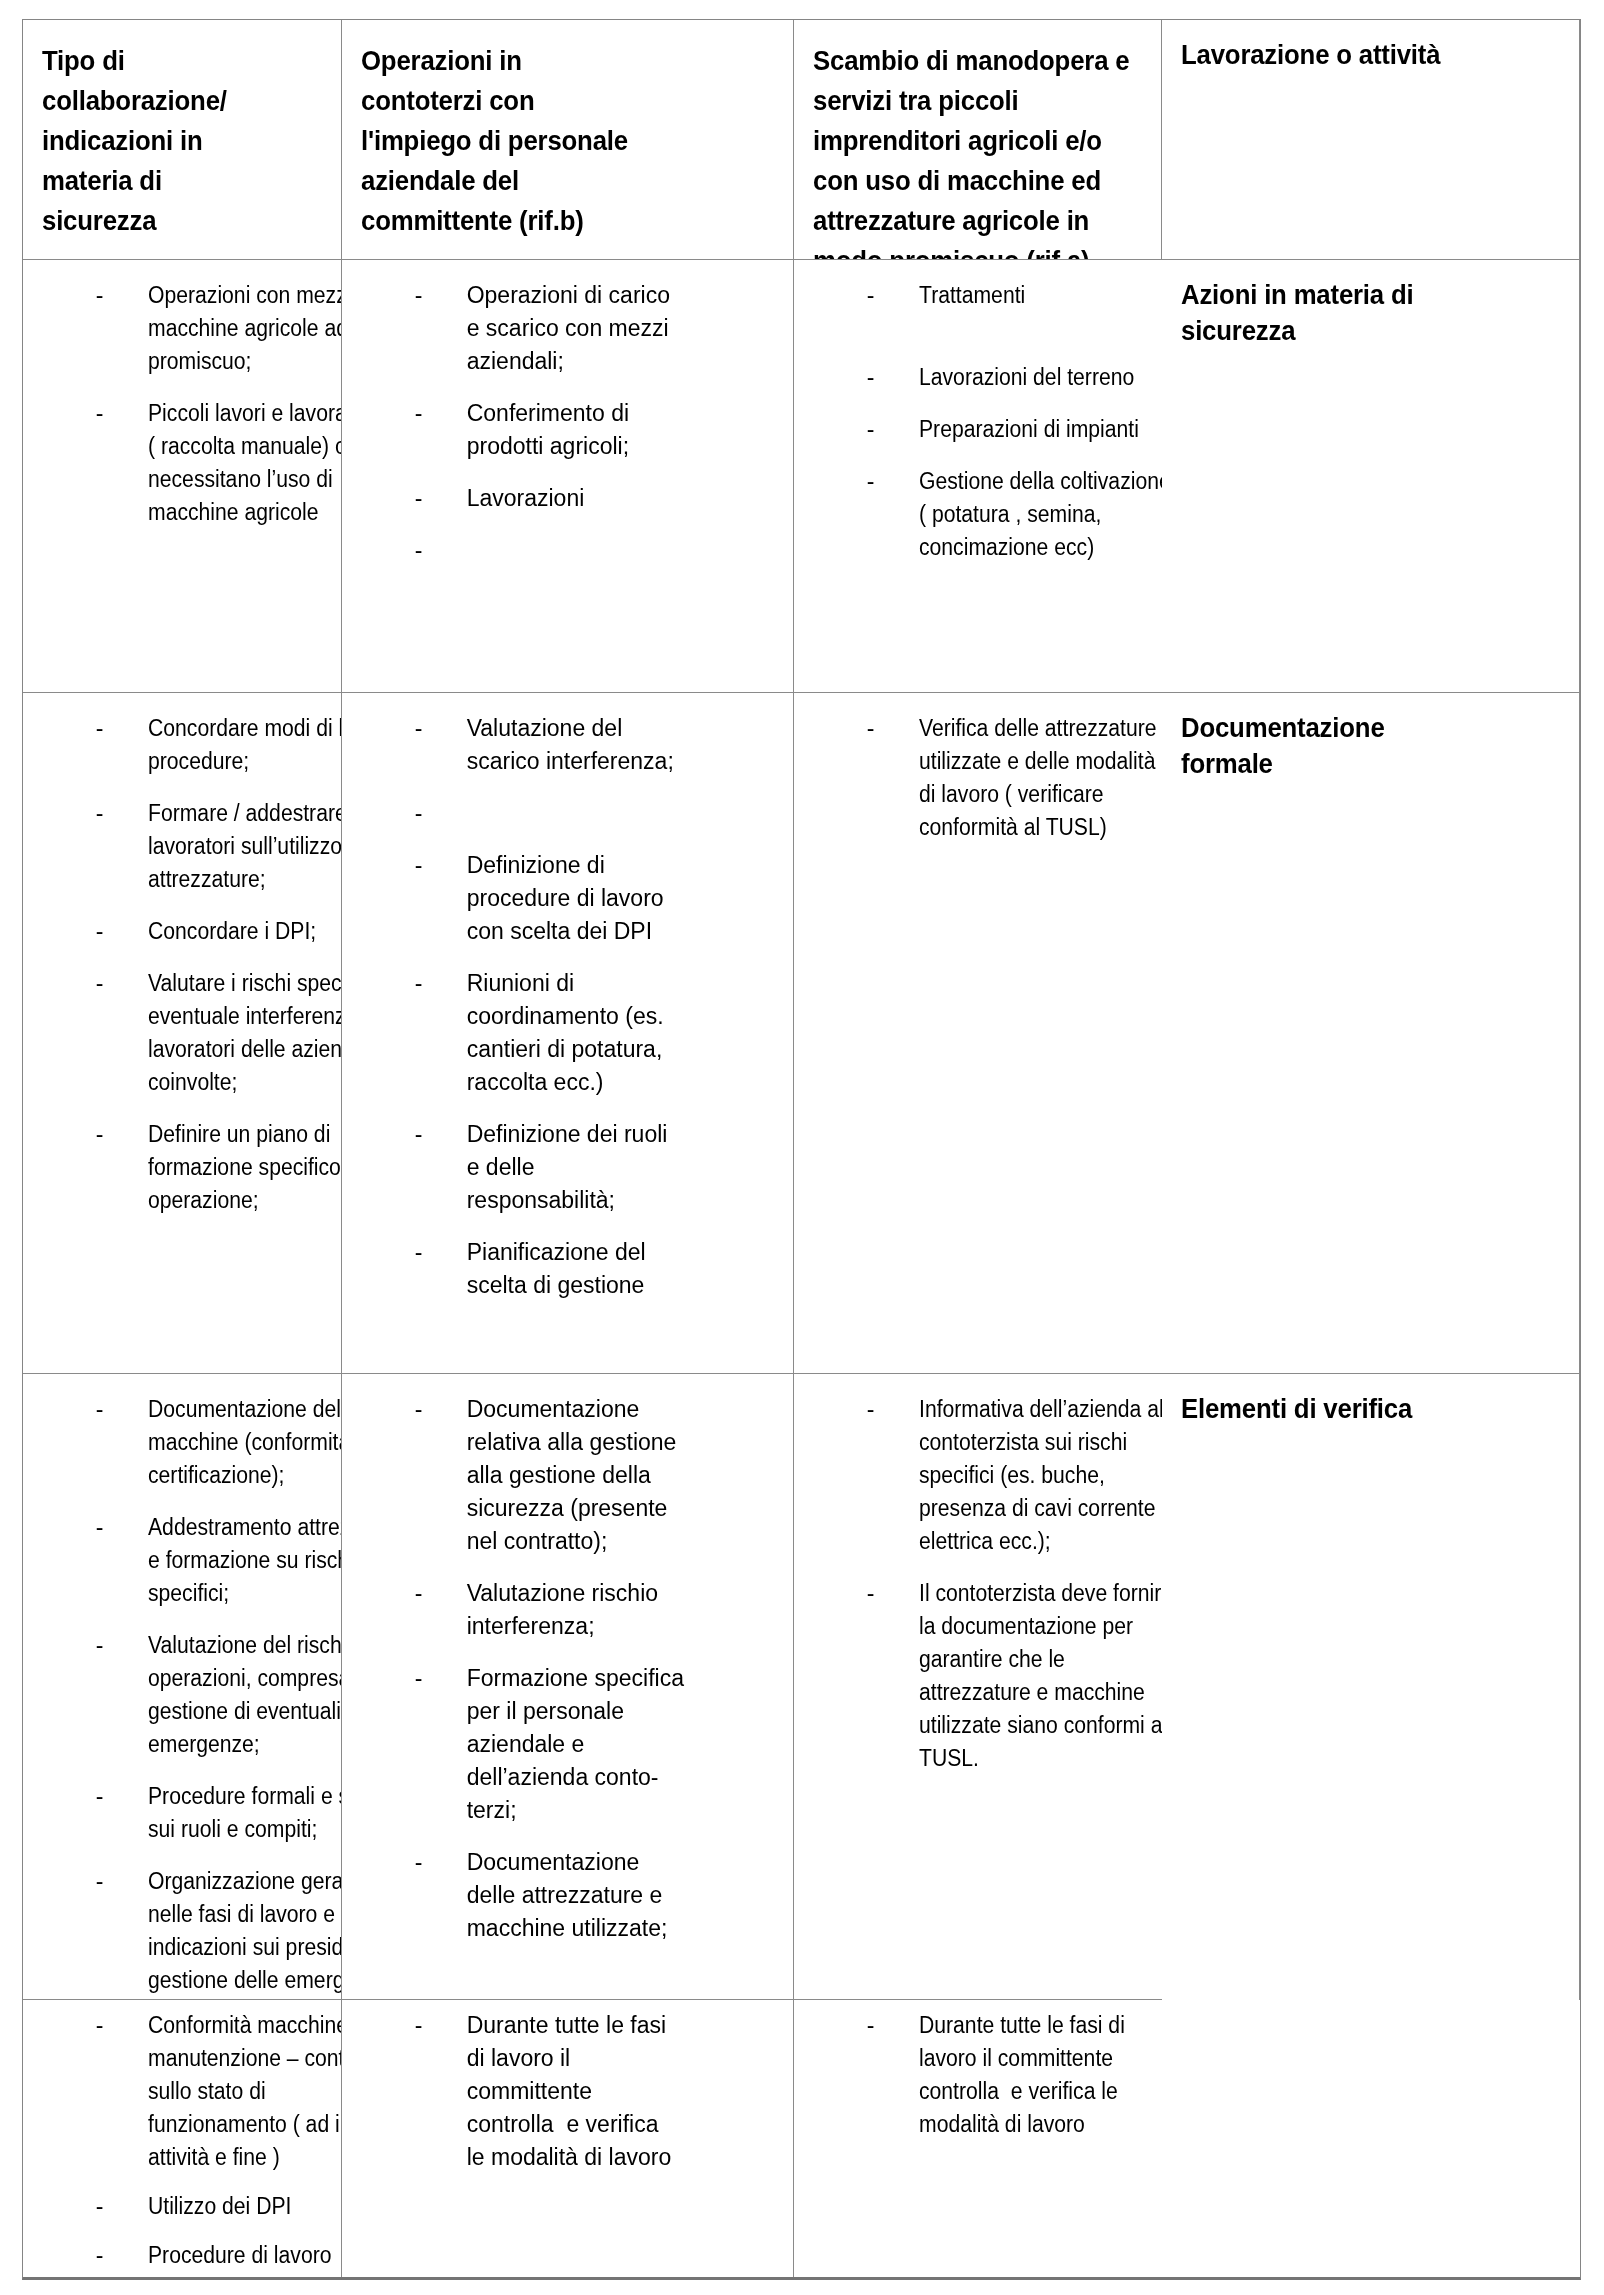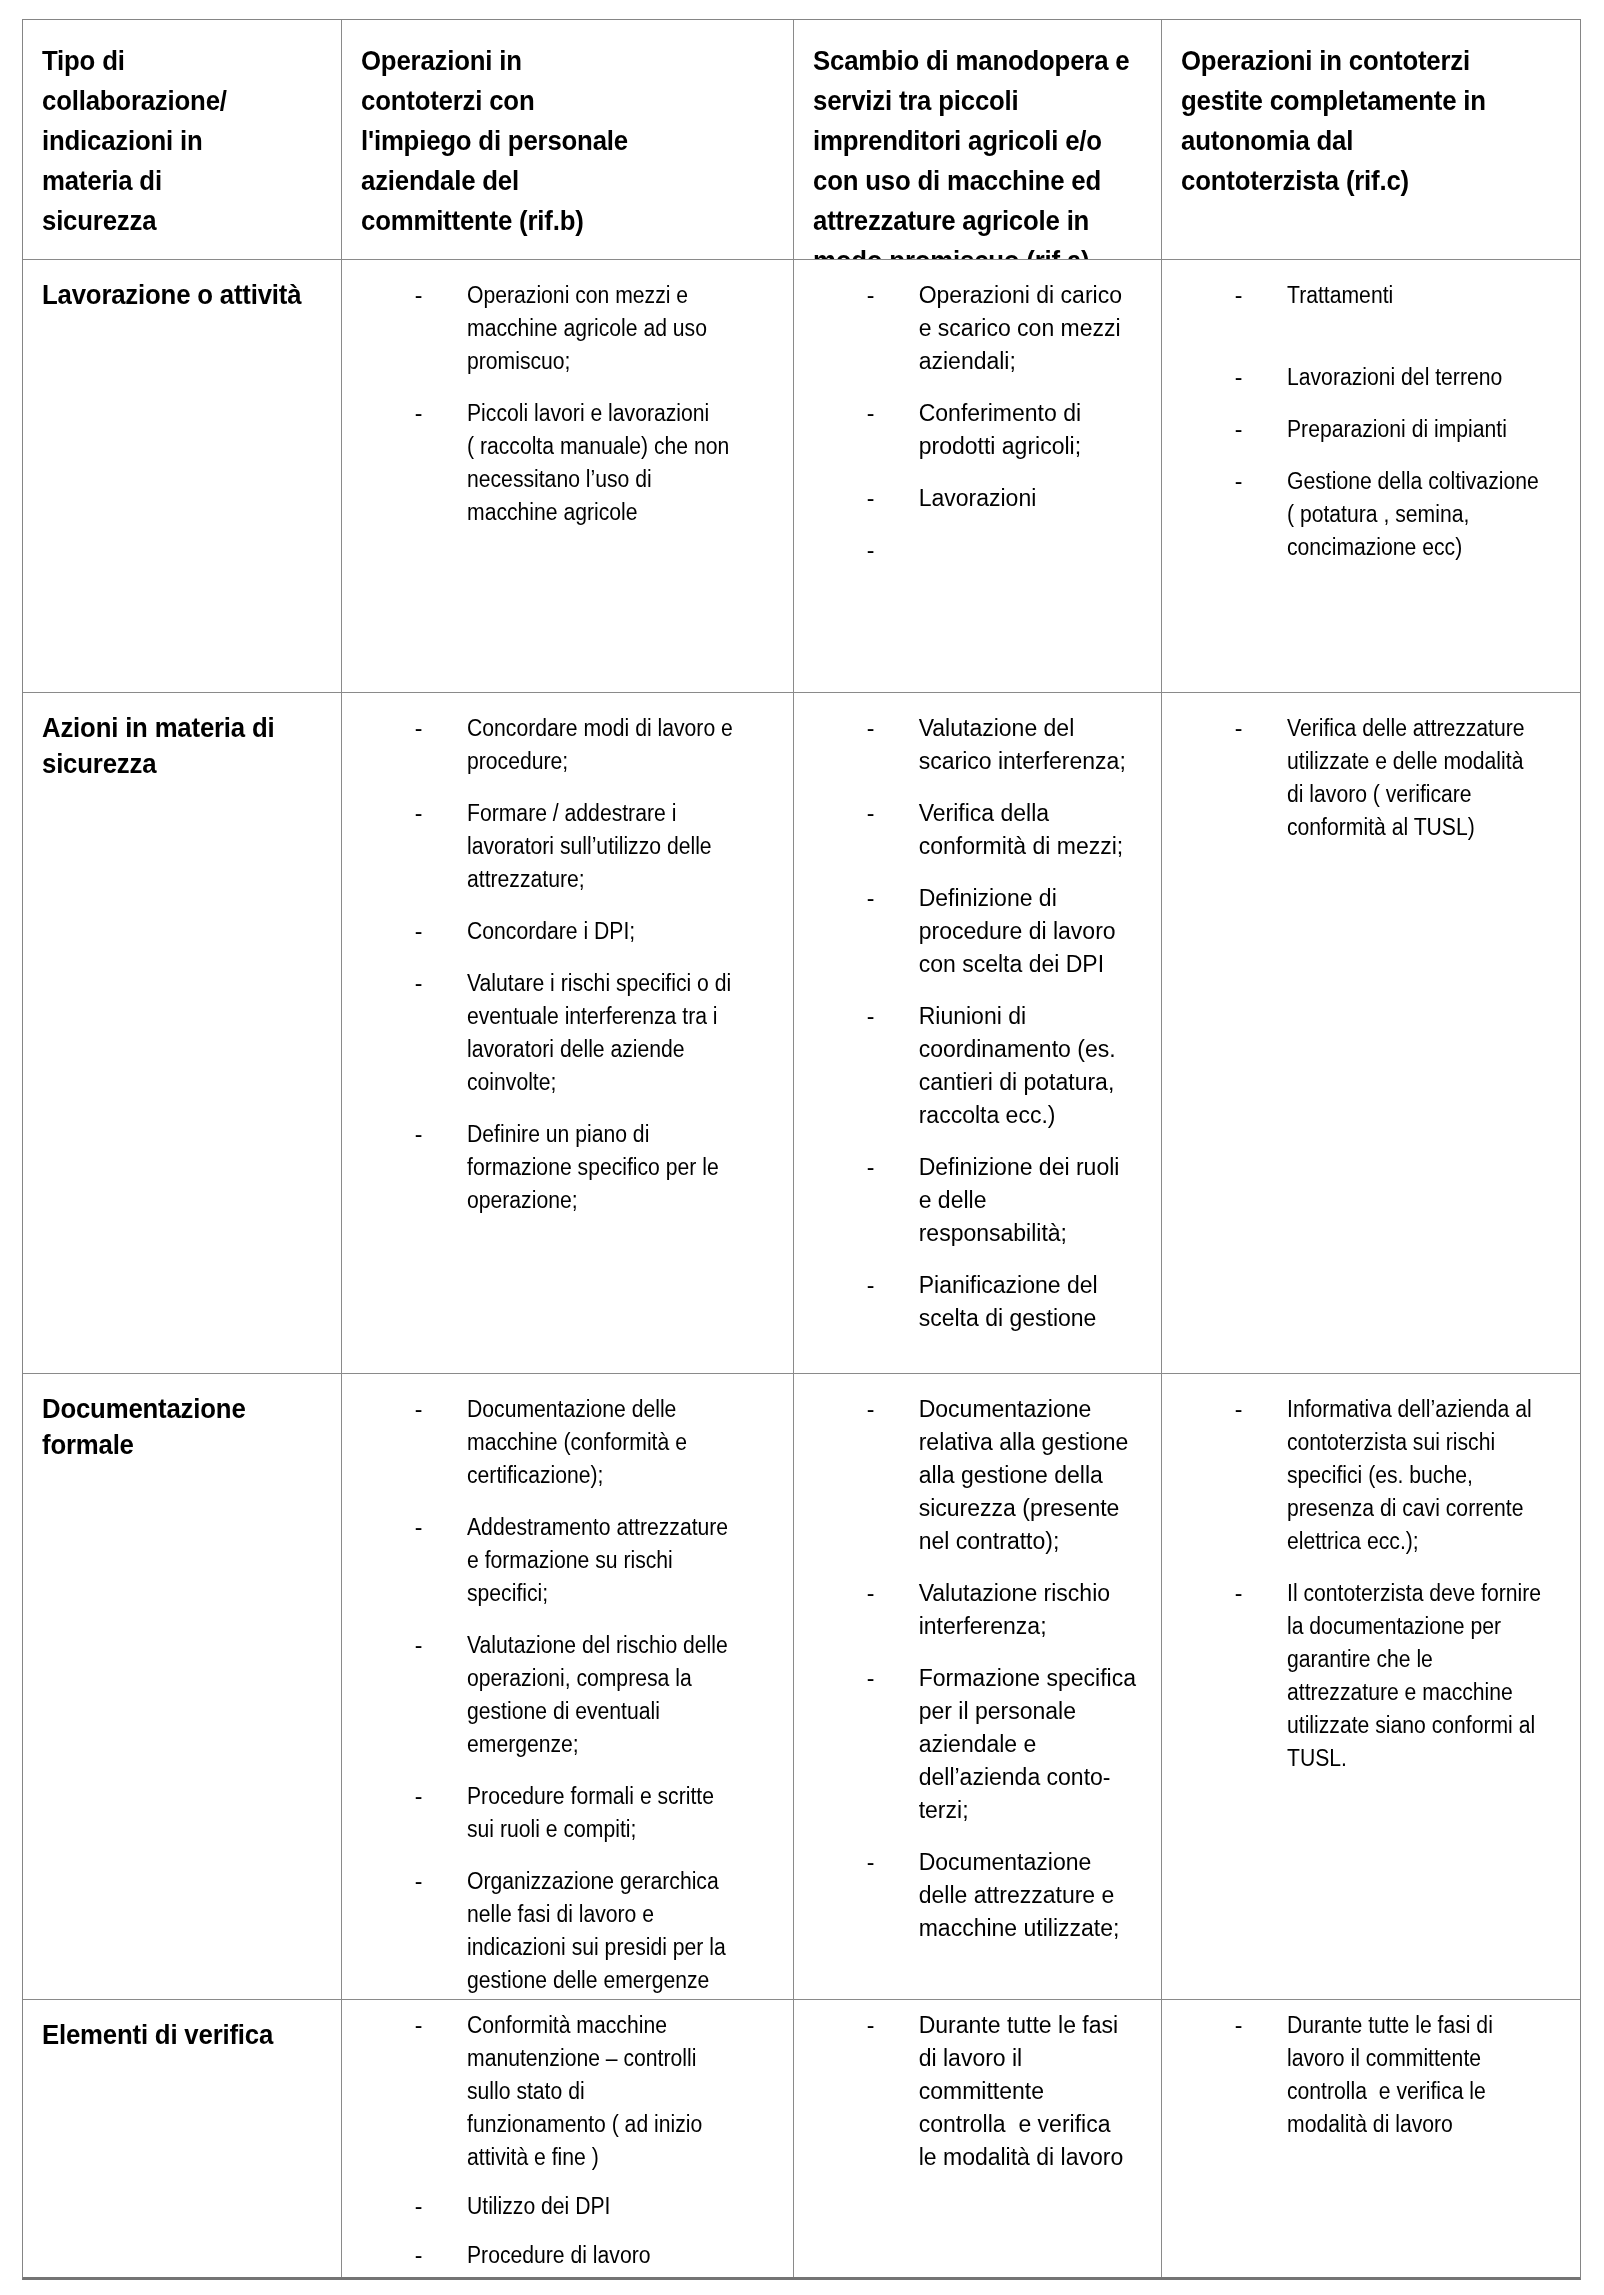--- a/index.html
+++ b/index.html
@@ -62,24 +62,20 @@
 contoterzi con
 l'impiego di personale
 aziendale del
 committente (rif.b)</span></div>
   <div class="cell hcell"><span class="squeeze">Scambio di manodopera e
 servizi tra piccoli
 imprenditori agricoli e/o
 con uso di macchine ed
 attrezzature agricole in
 modo promiscuo (rif.a)</span></div>
-  <div class="cell hcell last-col"><span class="squeeze">Operazioni in contoterzi
-gestite completamente in
-autonomia dal
-contoterzista (rif.c)</span></div>
 
   <div class="cell label-cell"><span class="squeeze">Lavorazione o attività</span></div>
   <div class="cell bullets col-a">
     <div class="item">
         <span class="dash">-</span>
         <span class="txt">Operazioni con mezzi e
 macchine agricole ad uso
 promiscuo;</span>
       </div>
     <div class="item">
@@ -164,22 +160,20 @@
       </div>
   </div>
   <div class="cell bullets col-b">
     <div class="item">
         <span class="dash">-</span>
         <span class="txt">Valutazione del
 scarico interferenza;</span>
       </div>
     <div class="item">
         <span class="dash">-</span>
-        <span class="txt">Verifica della
-conformità di mezzi;</span>
       </div>
     <div class="item">
         <span class="dash">-</span>
         <span class="txt">Definizione di
 procedure di lavoro
 con scelta dei DPI</span>
       </div>
     <div class="item">
         <span class="dash">-</span>
         <span class="txt">Riunioni di

